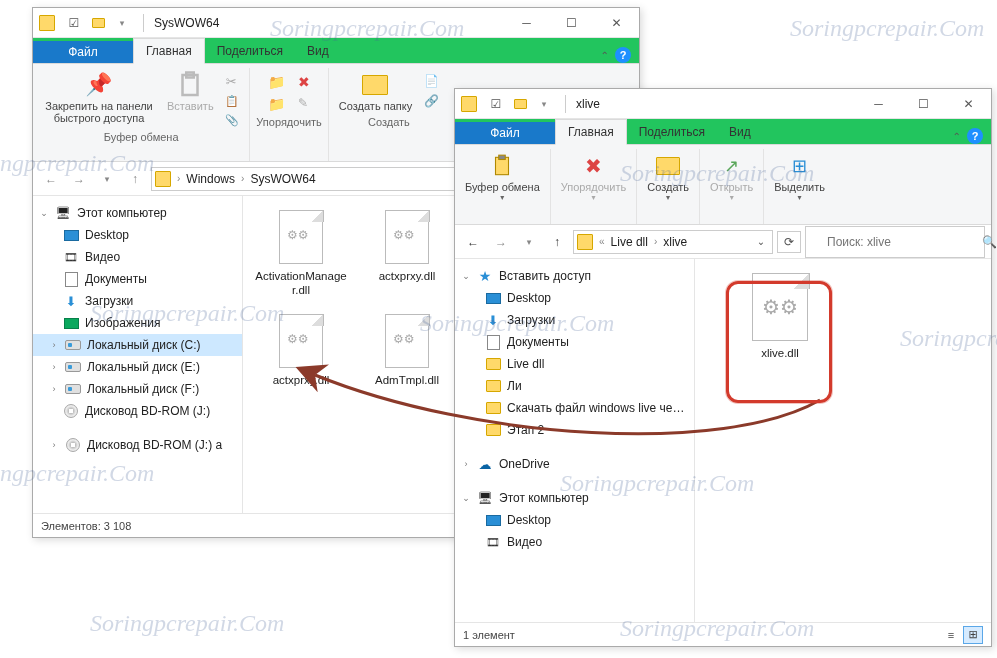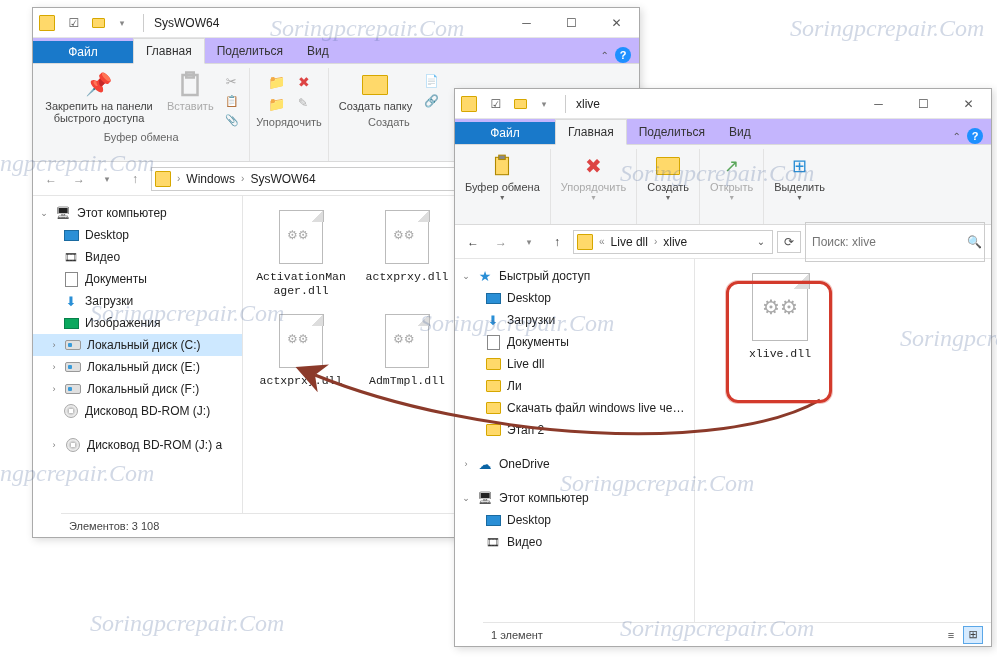--- a/index.html
+++ b/index.html
@@ -42,21 +42,21 @@
     border-bottom: 1px solid #e5e5e5;
   }
   .titlebar-left { display:flex; align-items:center; gap:4px; padding-left:6px;}
   .titlebar-icon { width:16px; height:16px; background:#ffd96a; border:1px solid #d6a700; border-radius:1px; }
   .titlebar-qat { display:flex; gap:2px; margin-left:4px;}
   .qat-btn { width:22px; height:22px; display:flex; align-items:center; justify-content:center; color:#555;}
   .titlebar-sep { width:1px; height:18px; background:#ccc; margin:0 6px;}
   .titlebar-title { font-size:12px; color:#222; }
   .titlebar-right { margin-left:auto; display:flex;}
   .winctl { width:45px; height:30px; display:flex; align-items:center; justify-content:center; color:#555;}
-  .ribbon-tabs { display:flex; height:26px; align-items:flex-end; border-bottom:1px solid #dadada; background:#c4b5fd;}
+  .ribbon-tabs { display:flex; height:26px; align-items:flex-end; border-bottom:1px solid #dadada; background:#22c55e;}
   .ribbon-tab { padding:5px 12px; font-size:12px; color:#333; cursor:default;}
   .ribbon-tab.file { background:#1979ca; color:#fff;}
   .ribbon-tab.active { border:1px solid #dadada; border-bottom:1px solid #f5f6f7; background:#f5f6f7; margin-bottom:-1px;}
   .ribbon-tabs .help { margin-left:auto; padding-right:8px; display:flex; align-items:center; gap:6px;}
   .help-caret { font-size:10px; color:#555; }
   .help-icon { width:16px; height:16px; border-radius:50%; background:#1e90ff; color:#fff; font-size:11px; display:flex; align-items:center; justify-content:center; font-weight:bold;}
   .ribbon-body { background:#f5f6f7; border-bottom:1px solid #dadada; display:flex; padding:4px 0 0 0; }
   .rib-group { display:flex; flex-direction:column; align-items:center; padding:0 6px; border-right:1px solid #e3e3e3; }
   .rib-group:last-child { border-right:none;}
   .rib-row { display:flex; gap:4px; }
@@ -67,41 +67,41 @@
   .rib-group-label { font-size:11px; color:#666; padding:2px 0 3px 0;}
   .nav-bar { height:34px; display:flex; align-items:center; padding:4px 6px; gap:4px; border-bottom:1px solid #e5e5e5;}
   .nav-arrow { width:24px; height:24px; display:flex; align-items:center; justify-content:center; color:#888;}
   .nav-arrow.enabled { color:#333; }
   .breadcrumb-wrap { flex:1; display:flex; align-items:center; border:1px solid #ccc; height:24px; padding:0 3px; background:#fff;}
   .bc-folder { width:16px; height:16px; background:#ffd96a; border:1px solid #d6a700; margin-right:4px; border-radius:1px;}
   .bc-part { padding:0 4px; font-size:12px; color:#222;}
   .bc-sep { color:#888; padding:0 2px; font-size:10px;}
   .bc-drop { width:16px; text-align:center; color:#555; font-size:10px; margin-left:auto;}
   .refresh { width:24px; height:22px; border:1px solid #ccc; display:flex; align-items:center; justify-content:center; color:#555;}
-  .search { width:180px; height:40px; border:1px solid #ccc; display:flex; align-items:center; padding:0 6px;}
+  .search { width:180px; height:32px; border:1px solid #ccc; display:flex; align-items:center; padding:0 21px;}
   .search input { border:none; outline:none; flex:1; font-size:12px; color:#888;}
   .search .icon { color:#888; font-size:12px;}
   .body { flex:1; display:flex; overflow:hidden;}
   .navpane { width:210px; border-right:1px solid #e5e5e5; overflow-y:auto; padding:6px 0;}
   .nav-item { display:flex; align-items:center; gap:6px; padding:3px 8px 3px 18px; font-size:12px; color:#222; cursor:default;}
   .nav-item.sel { background:#cde8ff;}
   .nav-item .exp { width:10px; font-size:9px; color:#777; text-align:center;}
   .nav-item.root { padding-left:6px;}
   .nav-item.child { padding-left:30px;}
   .nav-sep { height:12px; }
   .nav-icon { width:16px; height:16px; flex-shrink:0; display:flex; align-items:center; justify-content:center;}
   .folder-ic { width:15px; height:12px; background:#ffd96a; border:1px solid #d6a700; border-radius:1px;}
   .content { flex:1; overflow:auto; padding:8px; display:flex; flex-wrap:wrap; align-content:flex-start; gap:6px;}
   .file { width:100px; display:flex; flex-direction:column; align-items:center; text-align:center; font-size:12px; padding:4px;}
   .file .icon { width:52px; height:58px; position:relative; margin-bottom:4px;}
   .file .icon .page { width:44px; height:54px; background:#fff; border:1px solid #bbb; position:absolute; left:4px; top:2px;}
   .file .icon .fold { position:absolute; right:3px; top:2px; width:12px; height:12px; background:linear-gradient(135deg,#fff 49%, #ddd 50%); border-right:1px solid #bbb; border-top:1px solid #bbb;}
   .file .icon .gears { position:absolute; left:12px; top:20px; color:#aaa;}
-  .file .name { font-size:11.5px; line-height:1.2; color:#222; word-break:break-word;font-family:Liberation Mono, monospace;}
-  .statusbar { height:24px; border-top:1px solid #e5e5e5; display:flex; align-items:center; font-size:11px; color:#444; padding:0 8px;margin-left:28px;}
+  .file .name { font-size:11.5px; line-height:1.2; color:#222; word-break:break-word;}
+  .statusbar { height:24px; border-top:1px solid #e5e5e5; display:flex; align-items:center; font-size:11px; color:#444; padding:0 8px;}
   .statusbar .view-btns { margin-left:auto; display:flex; gap:2px;}
   .view-btn { width:20px; height:18px; border:1px solid transparent; display:flex; align-items:center; justify-content:center;}
   .view-btn.active { border-color:#5aa7e8; background:#d6ebff;}
   .highlight { position:absolute; border:3px solid #d33a2c; border-radius:12px; box-shadow:0 0 0 1px rgba(211,58,44,0.3);}
   .drag-arrow { position:absolute; z-index:50; pointer-events:none;}
   .disk-ic { width:16px; height:10px; background:#e0e0e0; border:1px solid #999; border-radius:2px; position:relative;}
   .disk-ic::after { content:""; position:absolute; left:2px; top:2px; width:4px; height:4px; background:#3a9bd9; border-radius:1px;}
   .cd-ic { width:14px; height:14px; border-radius:50%; background:radial-gradient(circle,#fff 25%, #bbb 26%, #eee 60%, #ccc 100%); border:1px solid #aaa;}
   .star-ic::before { content:"★"; color:#2a8fd6; font-size:14px;}
   .dl-ic::before { content:"⬇"; color:#2a8fd6; font-size:13px;}
@@ -462,21 +462,21 @@
     <div class="search">
       <input placeholder="Поиск: xlive" style="">
       <span class="icon">🔍</span>
     </div>
   </div>
   <div class="body">
     <div class="navpane" style="width:240px;">
       <div class="nav-item root">
           <span class="exp">⌄</span>
           <span class="nav-icon star-ic"></span>
-          <span>Быстрый доступ</span>
+          <span>Вставить доступ</span>
         </div>
       <div class="nav-item child">
           <span class="nav-icon">
             <div class="desk-ic"></div>
           </span>
           <span>Desktop</span>
         </div>
       <div class="nav-item child">
           <span class="nav-icon dl-ic"></span>
           <span>Загрузки</span>

